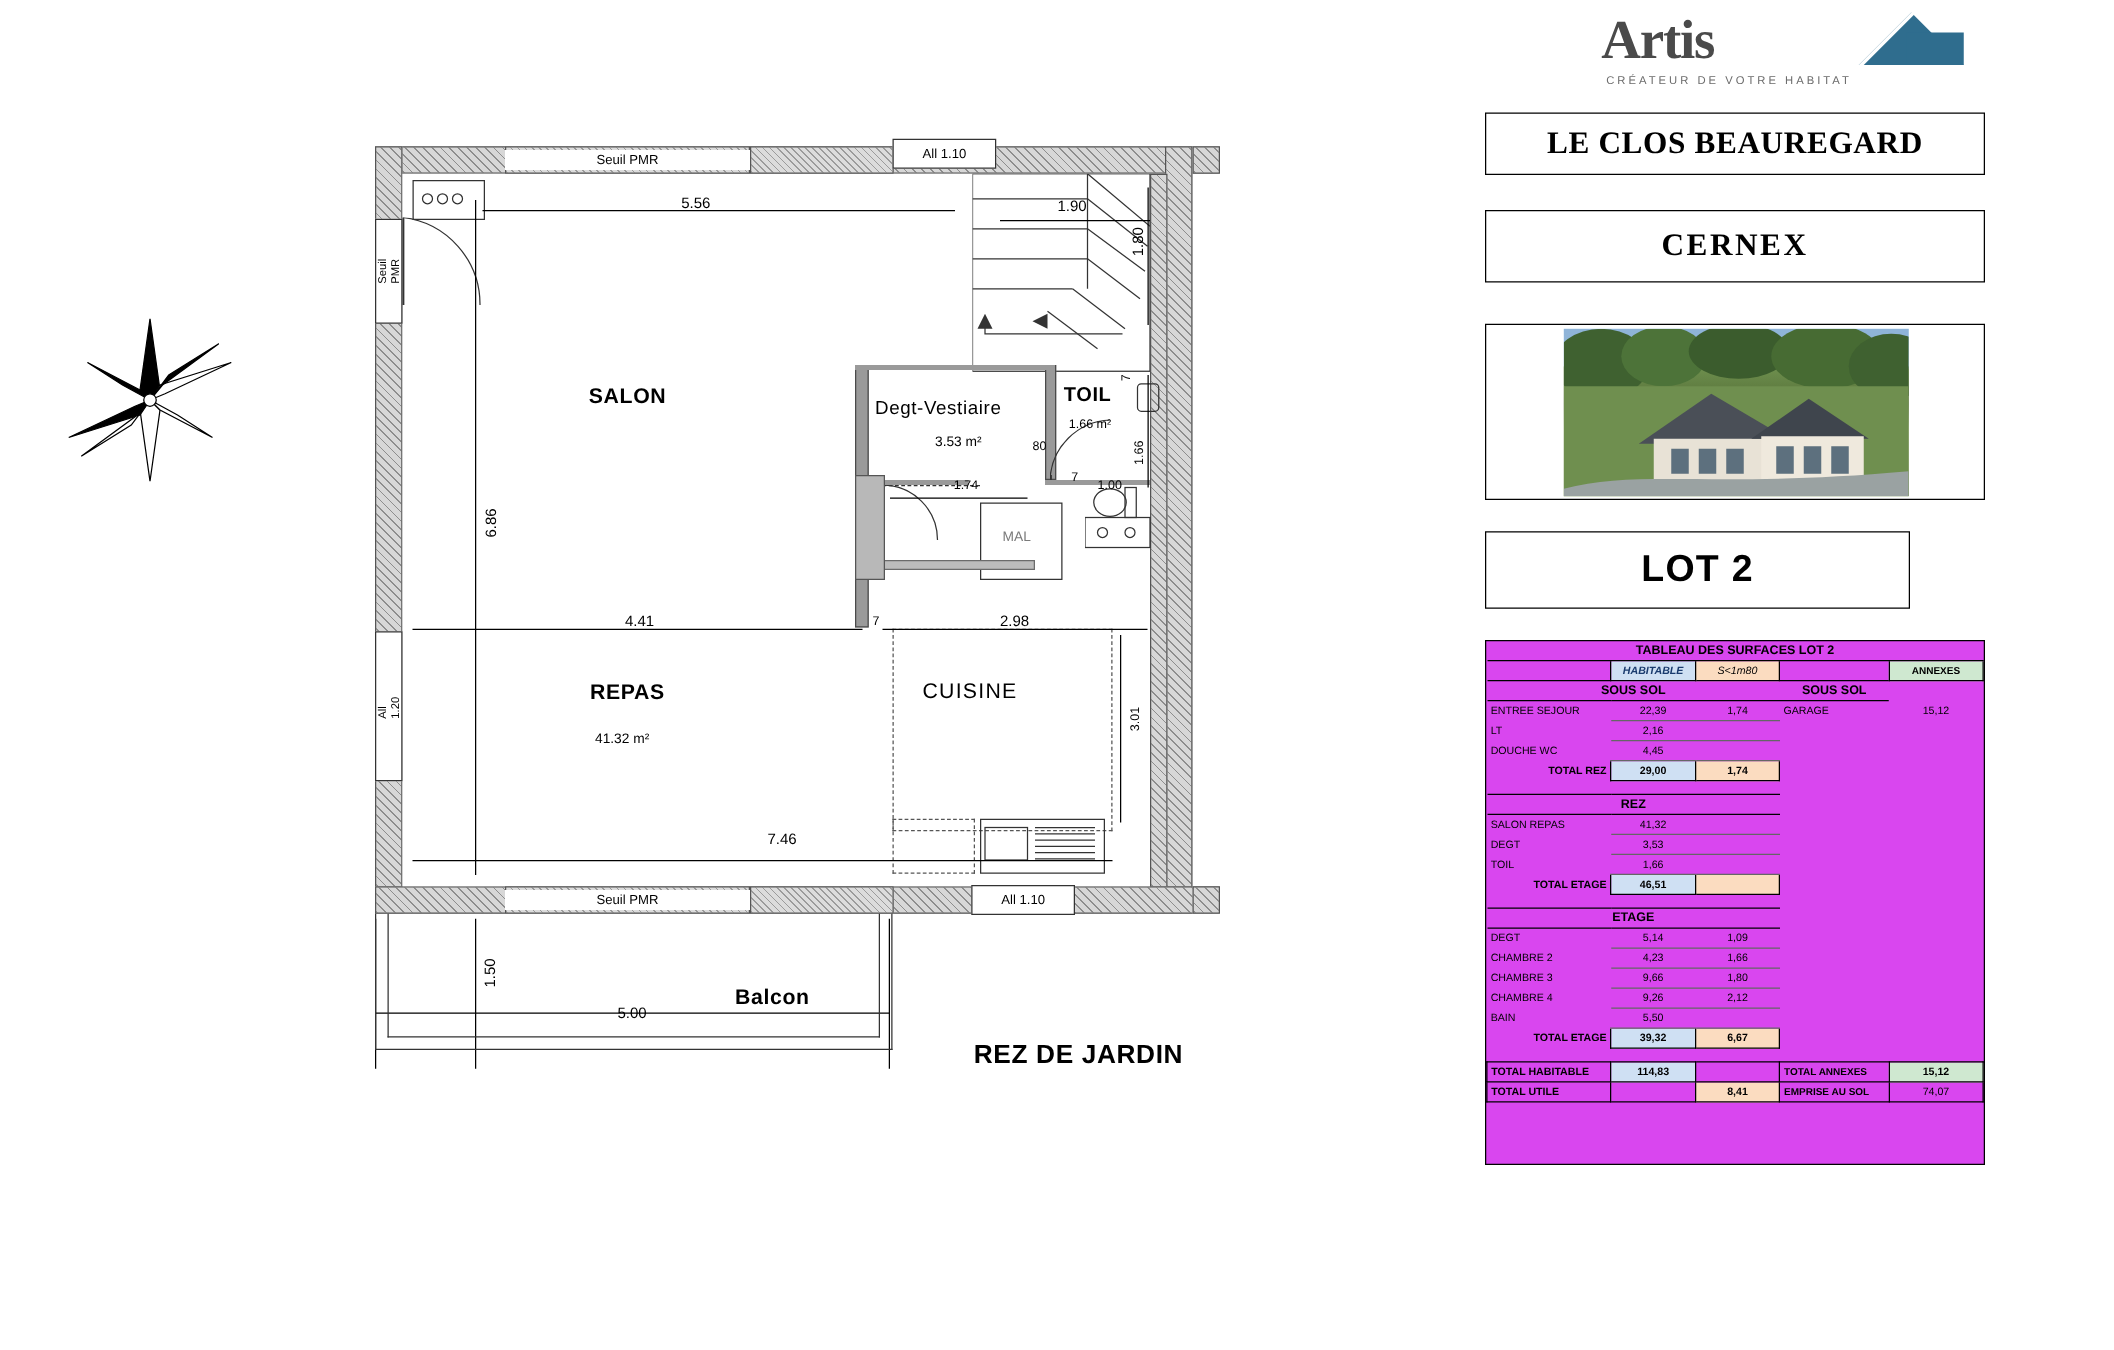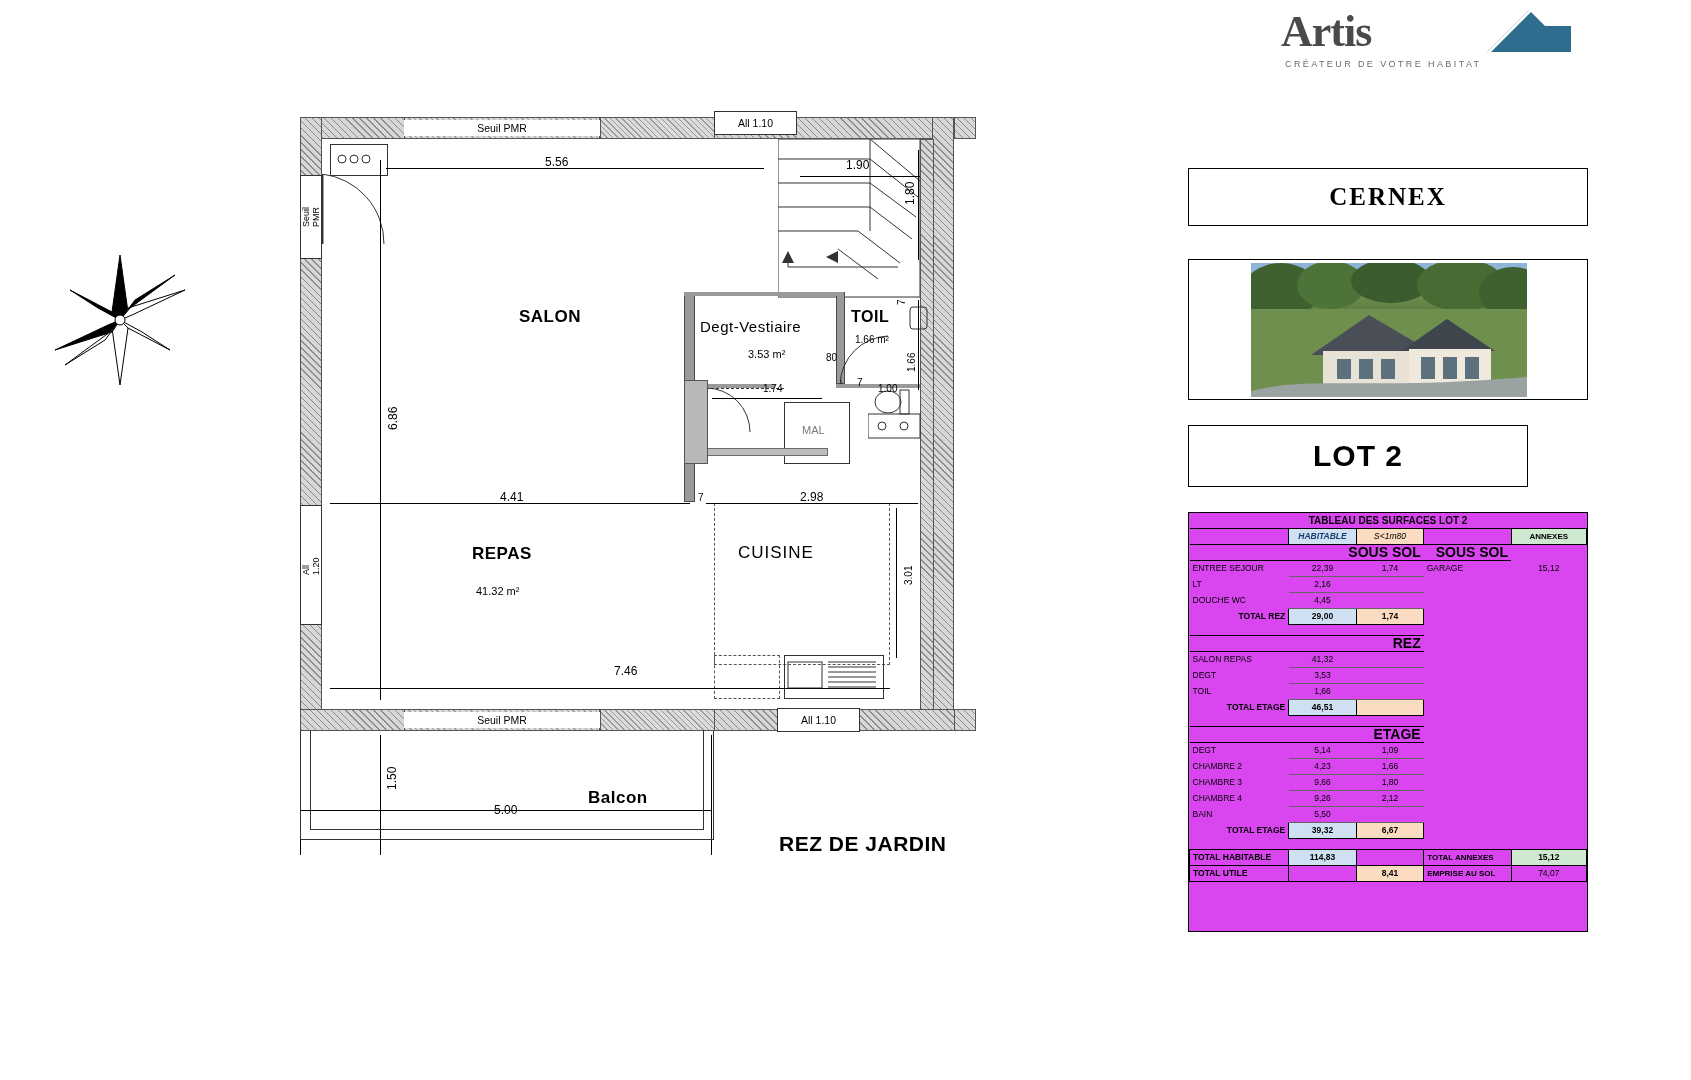--- a/index.html
+++ b/index.html
@@ -59,21 +59,21 @@
   .ph-img{position:absolute;left:62px;top:3px;width:318px;height:132px;overflow:hidden;}
 
   
   #surf{position:absolute;left:2px;top:512px;width:501px;height:420px;border:1px solid #000;box-sizing:border-box;background:#d946ef;}
   #surf table{border-collapse:collapse;width:100%;font-size:8.5px;}
   #surf td{border:0;padding:0 3px;height:15px;line-height:15px;}
   .tb-title{font-weight:bold;text-align:center;font-size:10px;border-bottom:1px solid #000 !important;}
   .hd-hab{background:#cfe0f3;color:#1a3b6e;font-style:italic;font-weight:bold;text-align:center;border:1px solid #000 !important;}
   .hd-s18{background:#fbdcc0;font-style:italic;text-align:center;border:1px solid #000 !important;}
   .hd-anx{background:#cfe8d0;font-weight:bold;text-align:center;font-size:8px;border:1px solid #000 !important;}
-  .sec{font-weight:bold;text-align:right;border-top:1px solid #000 !important;border-bottom:1px solid #000 !important;font-size:14px;}
+  .sec{font-weight:bold;text-align:center;border-top:1px solid #000 !important;border-bottom:1px solid #000 !important;font-size:10px;}
   .num{text-align:center;border-bottom:1px solid #666 !important;}
   .tot-lbl{font-weight:bold;text-align:right;}
   .cell-blue{background:#cfe0f3;text-align:center;font-weight:bold;border:1px solid #000 !important;}
   .cell-or{background:#fbdcc0;text-align:center;font-weight:bold;border:1px solid #000 !important;}
   .cell-gr{background:#cfe8d0;text-align:center;font-weight:bold;border:1px solid #000 !important;}
   .bord{border:1px solid #000 !important;}
 
   .rezjardin{position:absolute;font-weight:bold;font-size:21px;letter-spacing:.5px;}
 </style>
 </head>
@@ -261,21 +261,21 @@
   <div class="hline" style="left:300px;top:810px;width:412px;"></div>
   <div class="dim" style="left:385px;top:790px;transform:rotate(-90deg);transform-origin:left top;">1.50</div>
   <div class="vline" style="left:380px;top:735px;height:120px;"></div>
   <div class="vline" style="left:300px;top:735px;height:120px;"></div>
   <div class="vline" style="left:711px;top:735px;height:120px;"></div>
 
   <div class="abs" style="left:300px;top:731px;width:412px;height:108px;border:1px solid #333;border-top:none;"></div>
   <div class="abs" style="left:310px;top:731px;width:392px;height:98px;border:1px solid #333;border-top:none;"></div>
   <div class="room-name" style="left:588px;top:788px;font-size:17px;font-weight:bold;">Balcon</div>
 
-  <div class="room-name" style="left:471px;top:307px;font-size:17px;margin-left:48px;">SALON</div>
+  <div class="room-name" style="left:471px;top:307px;font-size:17px;">SALON</div>
   <div class="room-name" style="left:472px;top:520px;font-size:17px;margin-top:24px;">REPAS</div>
   <div class="room-area" style="left:476px;top:585px;">41.32 m²</div>
   <div class="room-name" style="left:738px;top:543px;font-size:17px;font-weight:normal;letter-spacing:1px;">CUISINE</div>
   <div class="room-name" style="left:700px;top:318px;font-size:15px;font-weight:normal;">Degt-Vestiaire</div>
   <div class="room-area" style="left:748px;top:348px;">3.53 m²</div>
   <div class="room-name" style="left:851px;top:308px;font-size:16px;">TOIL</div>
   <div class="room-area" style="left:855px;top:334px;font-size:10px;">1.66 m²</div>
 
   <div class="rezjardin" style="left:779px;top:832px;">REZ DE JARDIN</div>
 </div>
@@ -285,20 +285,23 @@
   <div id="logo">
     <div class="logo-text">Artis</div>
     <svg class="abs" style="left:148px;top:0;" width="160" height="56" viewBox="0 0 160 56">
       <polygon points="58,48 100,6 142,48" fill="#2f6d8e"></polygon>
       <rect x="96" y="22" width="46" height="26" fill="#2f6d8e"></rect>
       <polygon points="58,48 100,6 104,6 62,48" fill="#ffffff"></polygon>
     </svg>
     <div class="logo-sub">CRÉATEUR DE VOTRE HABITAT</div>
   </div>
 
+  <div class="pbox title1" style="left:2px;top:90px;width:400px;height:50px;">
+    <span>LE CLOS BEAUREGARD</span>
+  </div>
 
   <div class="pbox title2" style="left:2px;top:168px;width:400px;height:58px;">
     <span>CERNEX</span>
   </div>
 
   <div id="photo" style="left:2px;top:259px;width:400px;height:141px;">
     <div class="ph-img" style="left:62px;top:3px;width:276px;height:134px;background:linear-gradient(#9fc6e6 0%,#b8d6ea 22%,#6e8f4e 23%,#557038 45%,#7e9a5c 60%,#6d8a4d 100%);">
       <svg width="276" height="134" viewBox="0 0 276 134">
         <rect x="0" y="0" width="276" height="32" fill="#8fb4d8"></rect>
         <ellipse cx="30" cy="28" rx="38" ry="28" fill="#3f6130"></ellipse>

